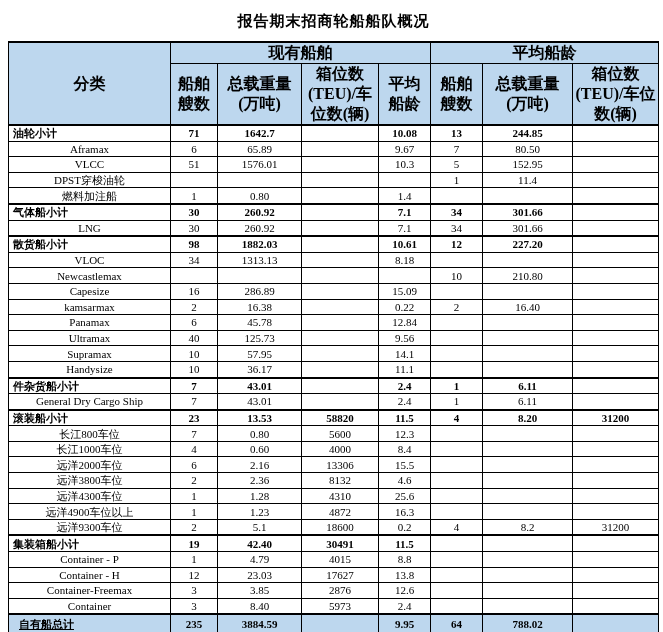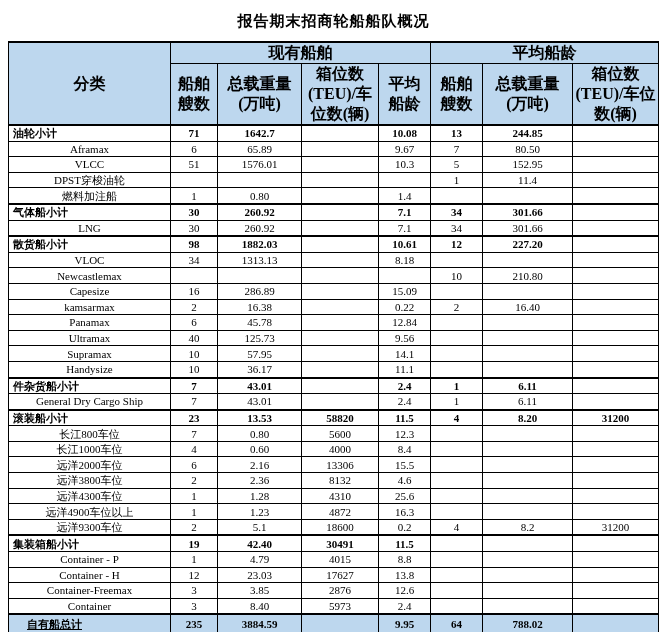--- a/index.html
+++ b/index.html
@@ -28,21 +28,21 @@
   .group-row th { height:18px; border-top:2.5px solid #000; }
   .sub-row th { height:36px; }
   tbody td { height:14.6px; line-height:1.1; }
   tbody td.cat { text-align:center; }
   tr.subtotal td { font-weight:bold; border-top:2px solid #000; }
   tr.subtotal td.cat { text-align:left; padding-left:4px; }
   tr.total td {
     font-weight:bold; background:#BDD7EE;
     border-top:2px solid #000; height:16.5px;
   }
-  tr.total td.cat { text-align:left; padding-left:18px; text-decoration:underline; }
+  tr.total td.cat { text-align:left; padding-left:10px; text-decoration:underline; }
   tr.total:last-child td { border-bottom:2.5px solid #000;font-family:Liberation Mono, monospace; }
 </style>
 </head>
 <body>
 
 <div class="page">
   <div class="title">报告期末招商轮船船队概况</div>
 
   <table>
     <colgroup>

